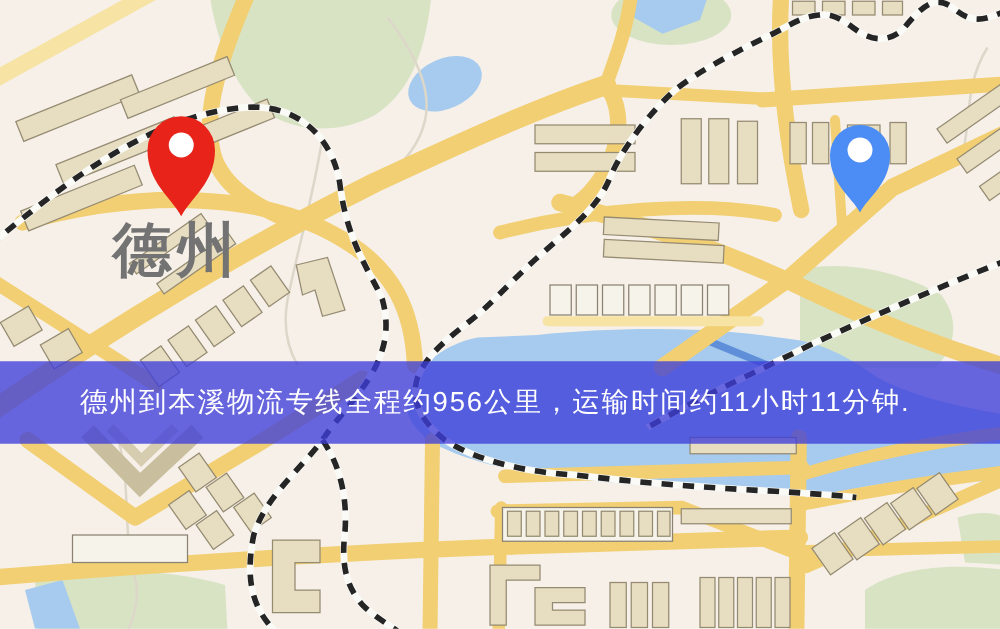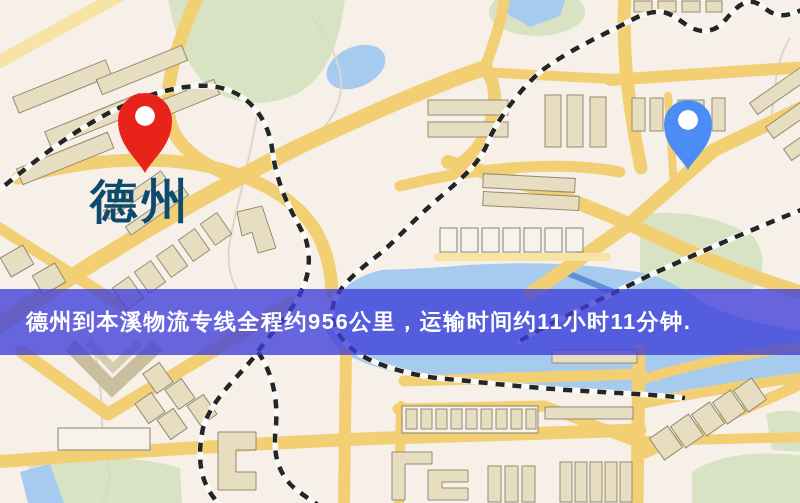--- a/index.html
+++ b/index.html
@@ -2,26 +2,26 @@
 <html><head>
 <meta charset="utf-8">
 <style>
   html,body{margin:0;padding:0;}
   body{width:800px;height:503px;overflow:hidden;position:relative;
        font-family:"Liberation Sans","DejaVu Sans",sans-serif;}
   .stage{position:relative;width:800px;height:503px;background:#f6f0e9;}
   .stage svg{position:absolute;left:0;top:0;display:block;}
   .city-label{position:absolute;font-family:"Liberation Serif","DejaVu Serif",serif;
               font-weight:bold;line-height:1;letter-spacing:4px;white-space:nowrap;}
-  .city-label.origin{left:90px;top:178px;font-size:47px;color:#0c4a6e;}
+  .city-label.origin{left:90px;top:178px;font-size:47px;color:#737373;}
   .city-label.dest{left:641px;top:179px;font-size:45px;color:#1c1cd6;}
   .banner{position:absolute;left:0;top:289px;width:800px;height:66px;
           background:rgba(62,62,218,0.78);display:flex;align-items:center;}
-  .banner span{color:#ffffff;font-size:22px;font-weight:bold;letter-spacing:1.5px;
-               padding-left:26px;white-space:nowrap;
+  .banner span{color:#ffffff;font-size:22px;font-weight:normal;letter-spacing:1.5px;
+               padding-left:64px;white-space:nowrap;
                font-family:"Liberation Sans","DejaVu Sans",sans-serif;}
   .rw-base{stroke:#fafaf6;stroke-width:5.5;fill:none;}
   .rw-dash{stroke:#252525;stroke-width:4.5;fill:none;stroke-dasharray:9 8;}
   .road{stroke:#f2cf72;fill:none;stroke-linecap:round;stroke-linejoin:round;}
   .road-pale{stroke:#f7e3a4;fill:none;stroke-linecap:round;}
   .bld{fill:#e7ddc0;stroke:#958b72;stroke-width:1;}
   .bld-light{fill:#f6f3ea;stroke:#8a8272;stroke-width:1;}
   .park{fill:#d8e3c4;stroke:none;}
   .water{fill:#a6cbee;stroke:none;}
   .gpath{stroke:#ddd7c9;stroke-width:2;fill:none;}

